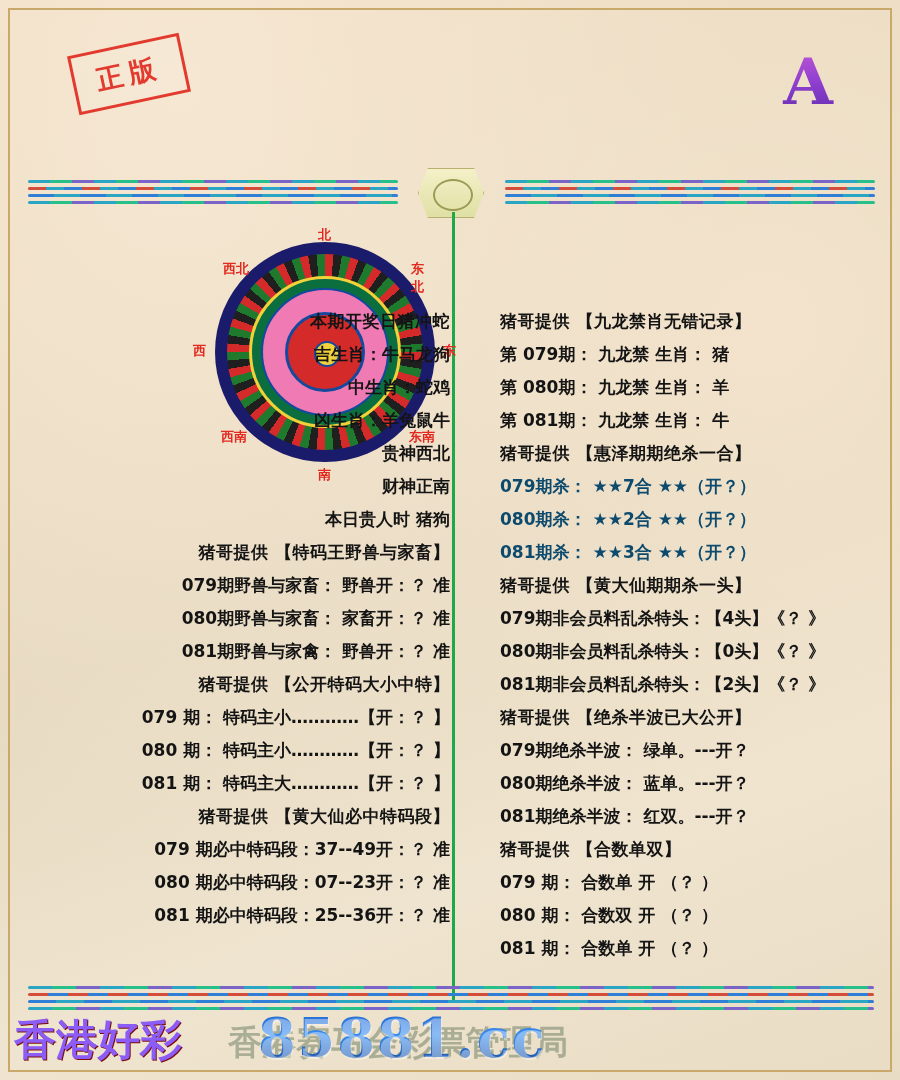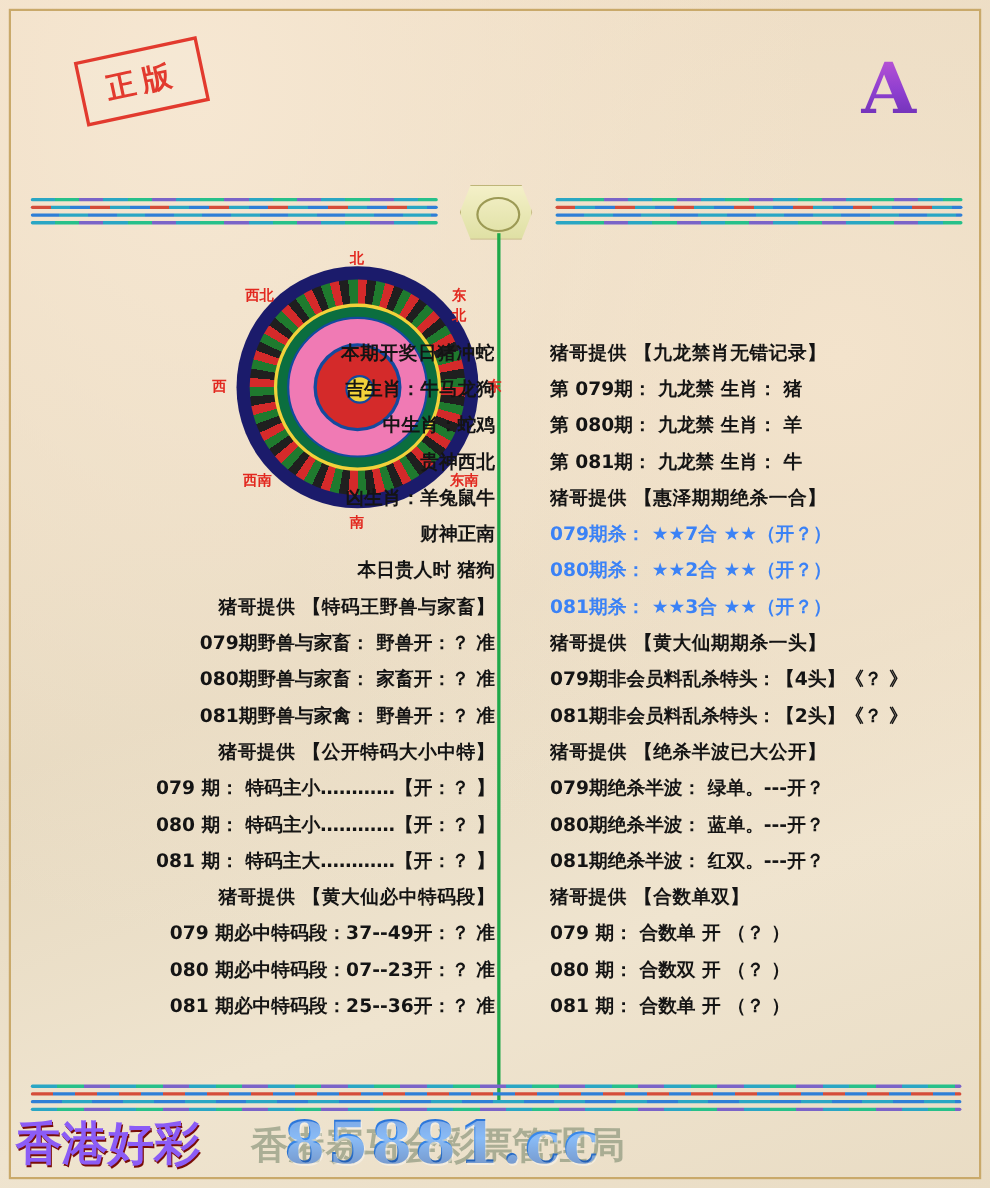--- a/index.html
+++ b/index.html
@@ -99,21 +99,21 @@
   .dir.sw{left:6px;top:186px;}
   .dir.se{left:194px;top:186px;}
 
   
   .col{position:absolute;font-size:17px;color:#141414;font-weight:bold;
        font-family:"DejaVu Sans","Liberation Sans",sans-serif;}
   .col.left{left:50px;top:305px;width:400px;text-align:right;}
   .col.right{left:500px;top:305px;width:395px;}
   .col .line{height:33px;line-height:33px;white-space:nowrap;overflow:hidden;}
   .col .line.head{letter-spacing:0.5px;}
-  .star{color:#3b82f6;}
+  .star{color:#0c4a6e;}
 
   
   .footwave{position:absolute;left:28px;top:986px;width:846px;height:26px;}
   .footwave span{display:block;height:3px;margin-bottom:4px;border-radius:2px;}
   .footwave .f1{background:repeating-linear-gradient(90deg,#2aa6c4 0 24px,#27c08a 24px 48px,#7a64c8 48px 72px);}
   .footwave .f2{background:repeating-linear-gradient(90deg,#d44d3a 0 20px,#2f7fd6 20px 40px);}
   .footwave .f3{background:repeating-linear-gradient(90deg,#2f7fd6 0 28px,#2aa6c4 28px 56px);}
 
   .foot-ghost{
     position:absolute;left:228px;top:1018px;width:470px;height:48px;
@@ -178,22 +178,22 @@
     <div class="dir nw">西北</div>
     <div class="dir ne">东北</div>
     <div class="dir sw">西南</div>
     <div class="dir se">东南</div>
   </div>
 
   <div class="col left">
     <div class="line head">本期开奖日猪冲蛇</div>
     <div class="line">吉生肖：牛马龙狗</div>
     <div class="line">中生肖：蛇鸡</div>
+    <div class="line">凶生肖：羊兔鼠牛</div>
     <div class="line">贵神西北</div>
-    <div class="line">凶生肖：羊兔鼠牛</div>
     <div class="line">财神正南</div>
     <div class="line">本日贵人时 猪狗</div>
     <div class="line head">猪哥提供 【特码王野兽与家畜】</div>
     <div class="line">079期野兽与家畜： 野兽开：？ 准</div>
     <div class="line">080期野兽与家畜： 家畜开：？ 准</div>
     <div class="line">081期野兽与家禽： 野兽开：？ 准</div>
     <div class="line head">猪哥提供 【公开特码大小中特】</div>
     <div class="line">079 期： 特码主小…………【开：？ 】</div>
     <div class="line">080 期： 特码主小…………【开：？ 】</div>
     <div class="line">081 期： 特码主大…………【开：？ 】</div>
@@ -207,20 +207,21 @@
     <div class="line head">猪哥提供 【九龙禁肖无错记录】</div>
     <div class="line">第 079期： 九龙禁 生肖： 猪</div>
     <div class="line">第 080期： 九龙禁 生肖： 羊</div>
     <div class="line">第 081期： 九龙禁 生肖： 牛</div>
     <div class="line head">猪哥提供 【惠泽期期绝杀一合】</div>
     <div class="line star">079期杀： ★★7合 ★★（开？）</div>
     <div class="line star">080期杀： ★★2合 ★★（开？）</div>
     <div class="line star">081期杀： ★★3合 ★★（开？）</div>
     <div class="line head">猪哥提供 【黄大仙期期杀一头】</div>
     <div class="line">079期非会员料乱杀特头：【4头】《？ 》</div>
+    <div class="line">080期非会员料乱杀特头：【0头】《？ 》</div>
     <div class="line">081期非会员料乱杀特头：【2头】《？ 》</div>
     <div class="line head">猪哥提供 【绝杀半波已大公开】</div>
     <div class="line">079期绝杀半波： 绿单。---开？</div>
     <div class="line">080期绝杀半波： 蓝单。---开？</div>
     <div class="line">081期绝杀半波： 红双。---开？</div>
     <div class="line head">猪哥提供 【合数单双】</div>
     <div class="line">079 期： 合数单 开 （？ ）</div>
     <div class="line">080 期： 合数双 开 （？ ）</div>
     <div class="line">081 期： 合数单 开 （？ ）</div>
   </div>

